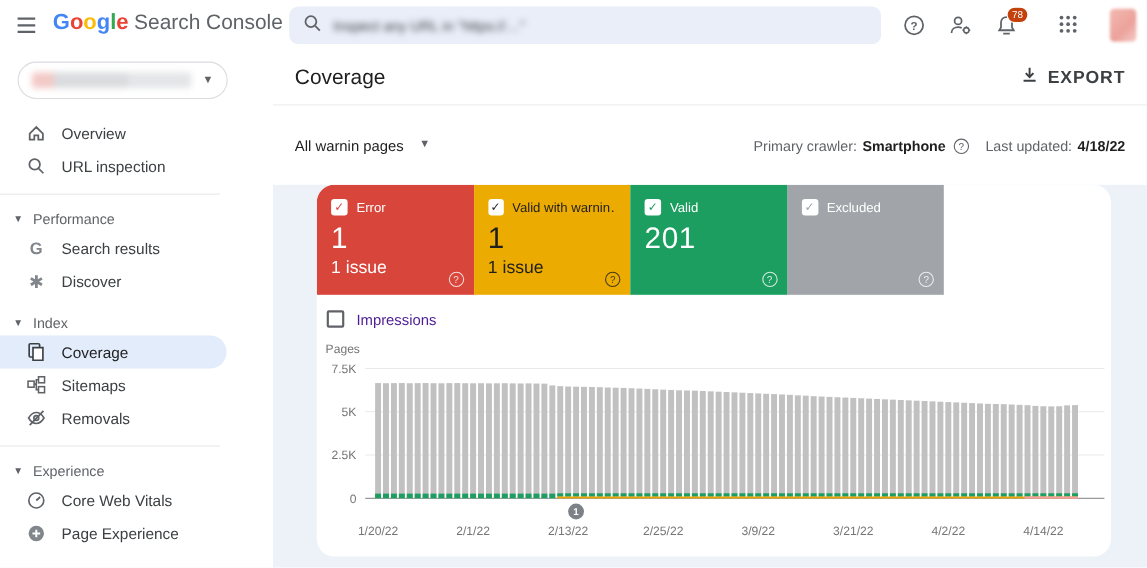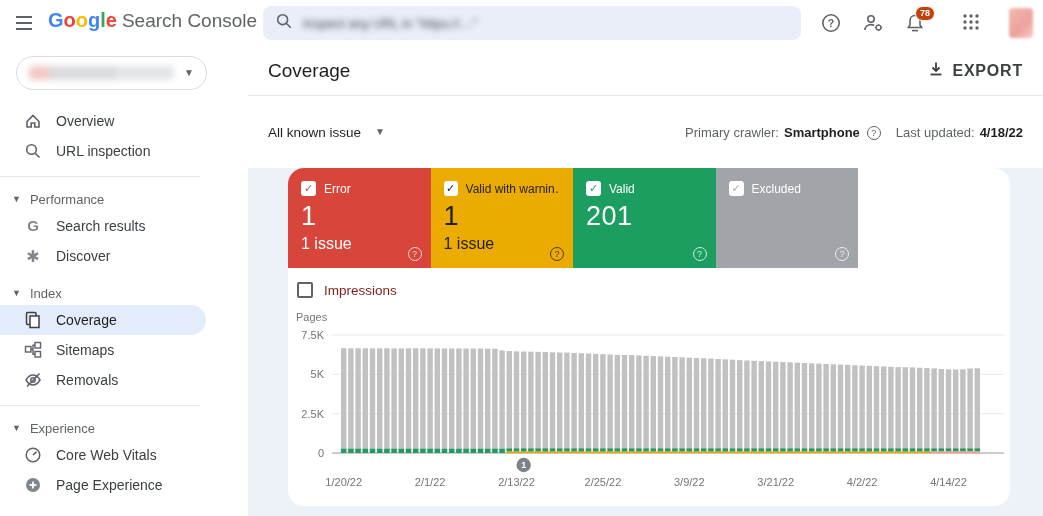--- a/index.html
+++ b/index.html
@@ -14,21 +14,21 @@
   .logo { position:absolute; left:48px; top:9px; font-size:20px; white-space:nowrap; }
   .logo .gword span { font-weight:600; }
   .logo .suffix { color:#5f6368; font-weight:400; margin-left:5px; font-size:19px; }
   .searchbox { position:absolute; left:263px; top:6px; width:538px; height:34px; background:#e9eef8;
     border-radius:8px; display:flex; align-items:center; padding:0 12px; }
   .searchbox .blurred-text { margin-left:10px; font-size:13px; color:#3c4043; filter:blur(3px); user-select:none; }
   .topbar-right { position:absolute; right:10px; top:0; height:46px; display:flex; align-items:center; }
   .tb-icon { width:20px; height:20px; margin:0 11px; position:relative; cursor:pointer; }
   .tb-icon.grid-gap { margin-left:26px; }
   .badge { position:absolute; top:-7px; right:-10px; background:#c2410c; color:#fff; font-size:9px;
-    font-weight:700; border-radius:9px; padding:1px 4px; border:1.5px solid #fff; line-height:11px; }
+    font-weight:400; border-radius:9px; padding:1px 4px; border:1.5px solid #fff; line-height:11px; }
   .avatar { width:24px; height:30px; margin-left:16px; border-radius:4px;
     background:linear-gradient(135deg,#f3b9b2,#eba29b 60%,#f6cdc8); filter:blur(1.5px); cursor:pointer; }
   
   .sidebar { position:absolute; top:46px; left:0; width:248px; height:470px; background:#fff; z-index:5; }
   .prop-selector { margin:10px 0 0 16px; width:191px; height:34px; border:1px solid #dadce0; border-radius:17px;
     display:flex; align-items:center; padding:0 12px; cursor:pointer; background:#fff; }
   .prop-blur { flex:1; height:14px; border-radius:3px; margin-right:10px;
     background:linear-gradient(90deg,#f2c9c6 0 14%,#d9dbde 14% 60%,#e3e5e8 60% 100%); filter:blur(3px); }
   .caret { color:#5f6368; font-size:10px; line-height:10px; }
   .nav { margin-top:16px; }
@@ -63,21 +63,21 @@
     justify-content:center; font-size:11px; font-weight:700; cursor:pointer; }
   .sc-label { font-size:12px; white-space:nowrap; overflow:hidden; }
   .sc-value { font-size:27px; margin-top:5px; font-weight:400; letter-spacing:.5px; }
   .sc-sub { font-size:16px; margin-top:3px; }
   .sc-help { position:absolute; right:9px; bottom:7px; width:14px; height:14px; border-radius:50%;
     border:1.3px solid currentColor; opacity:.8; font-size:9px; display:flex; align-items:center;
     justify-content:center; cursor:pointer; }
   
   .impressions-row { display:flex; align-items:center; gap:11px; margin:14px 0 0 9px; }
   .imp-check { width:16px; height:16px; border:2px solid #5f6368; border-radius:2px; background:#fff; cursor:pointer; }
-  .imp-label { font-size:13.5px; color:#7f1d1d; }
+  .imp-label { font-size:13.5px; color:#4c1d95; }
   .chart-wrap { position:absolute; left:0; top:140px; width:620px; height:198px; }
 </style>
 </head>
 <body>
 
 <div class="topbar">
   <span class="hamburger">
     <svg width="20" height="20" viewBox="0 0 20 20">
         <g stroke="#5f6368" stroke-width="2">
           <line x1="2" y1="4" x2="18" y2="4"></line>
@@ -246,21 +246,21 @@
             <line x1="2.5" y1="13.5" x2="13.5" y2="13.5"></line>
           </g>
         </svg>
     </span>
     <span>EXPORT</span>
   </span>
 </div>
 
 <div class="filter-row">
   <span class="page-filter">
-    <span>All known issue</span>
+    <span>All warnin pages</span>
     <span class="caret">▼</span>
   </span>
   <span class="crawler-info">
     <span>Primary crawler:</span>
     <span class="dark">Smartphone</span>
     <span class="help-small">?</span>
     <span>Last updated:</span>
     <span class="dark">4/18/22</span>
   </span>
 </div>

